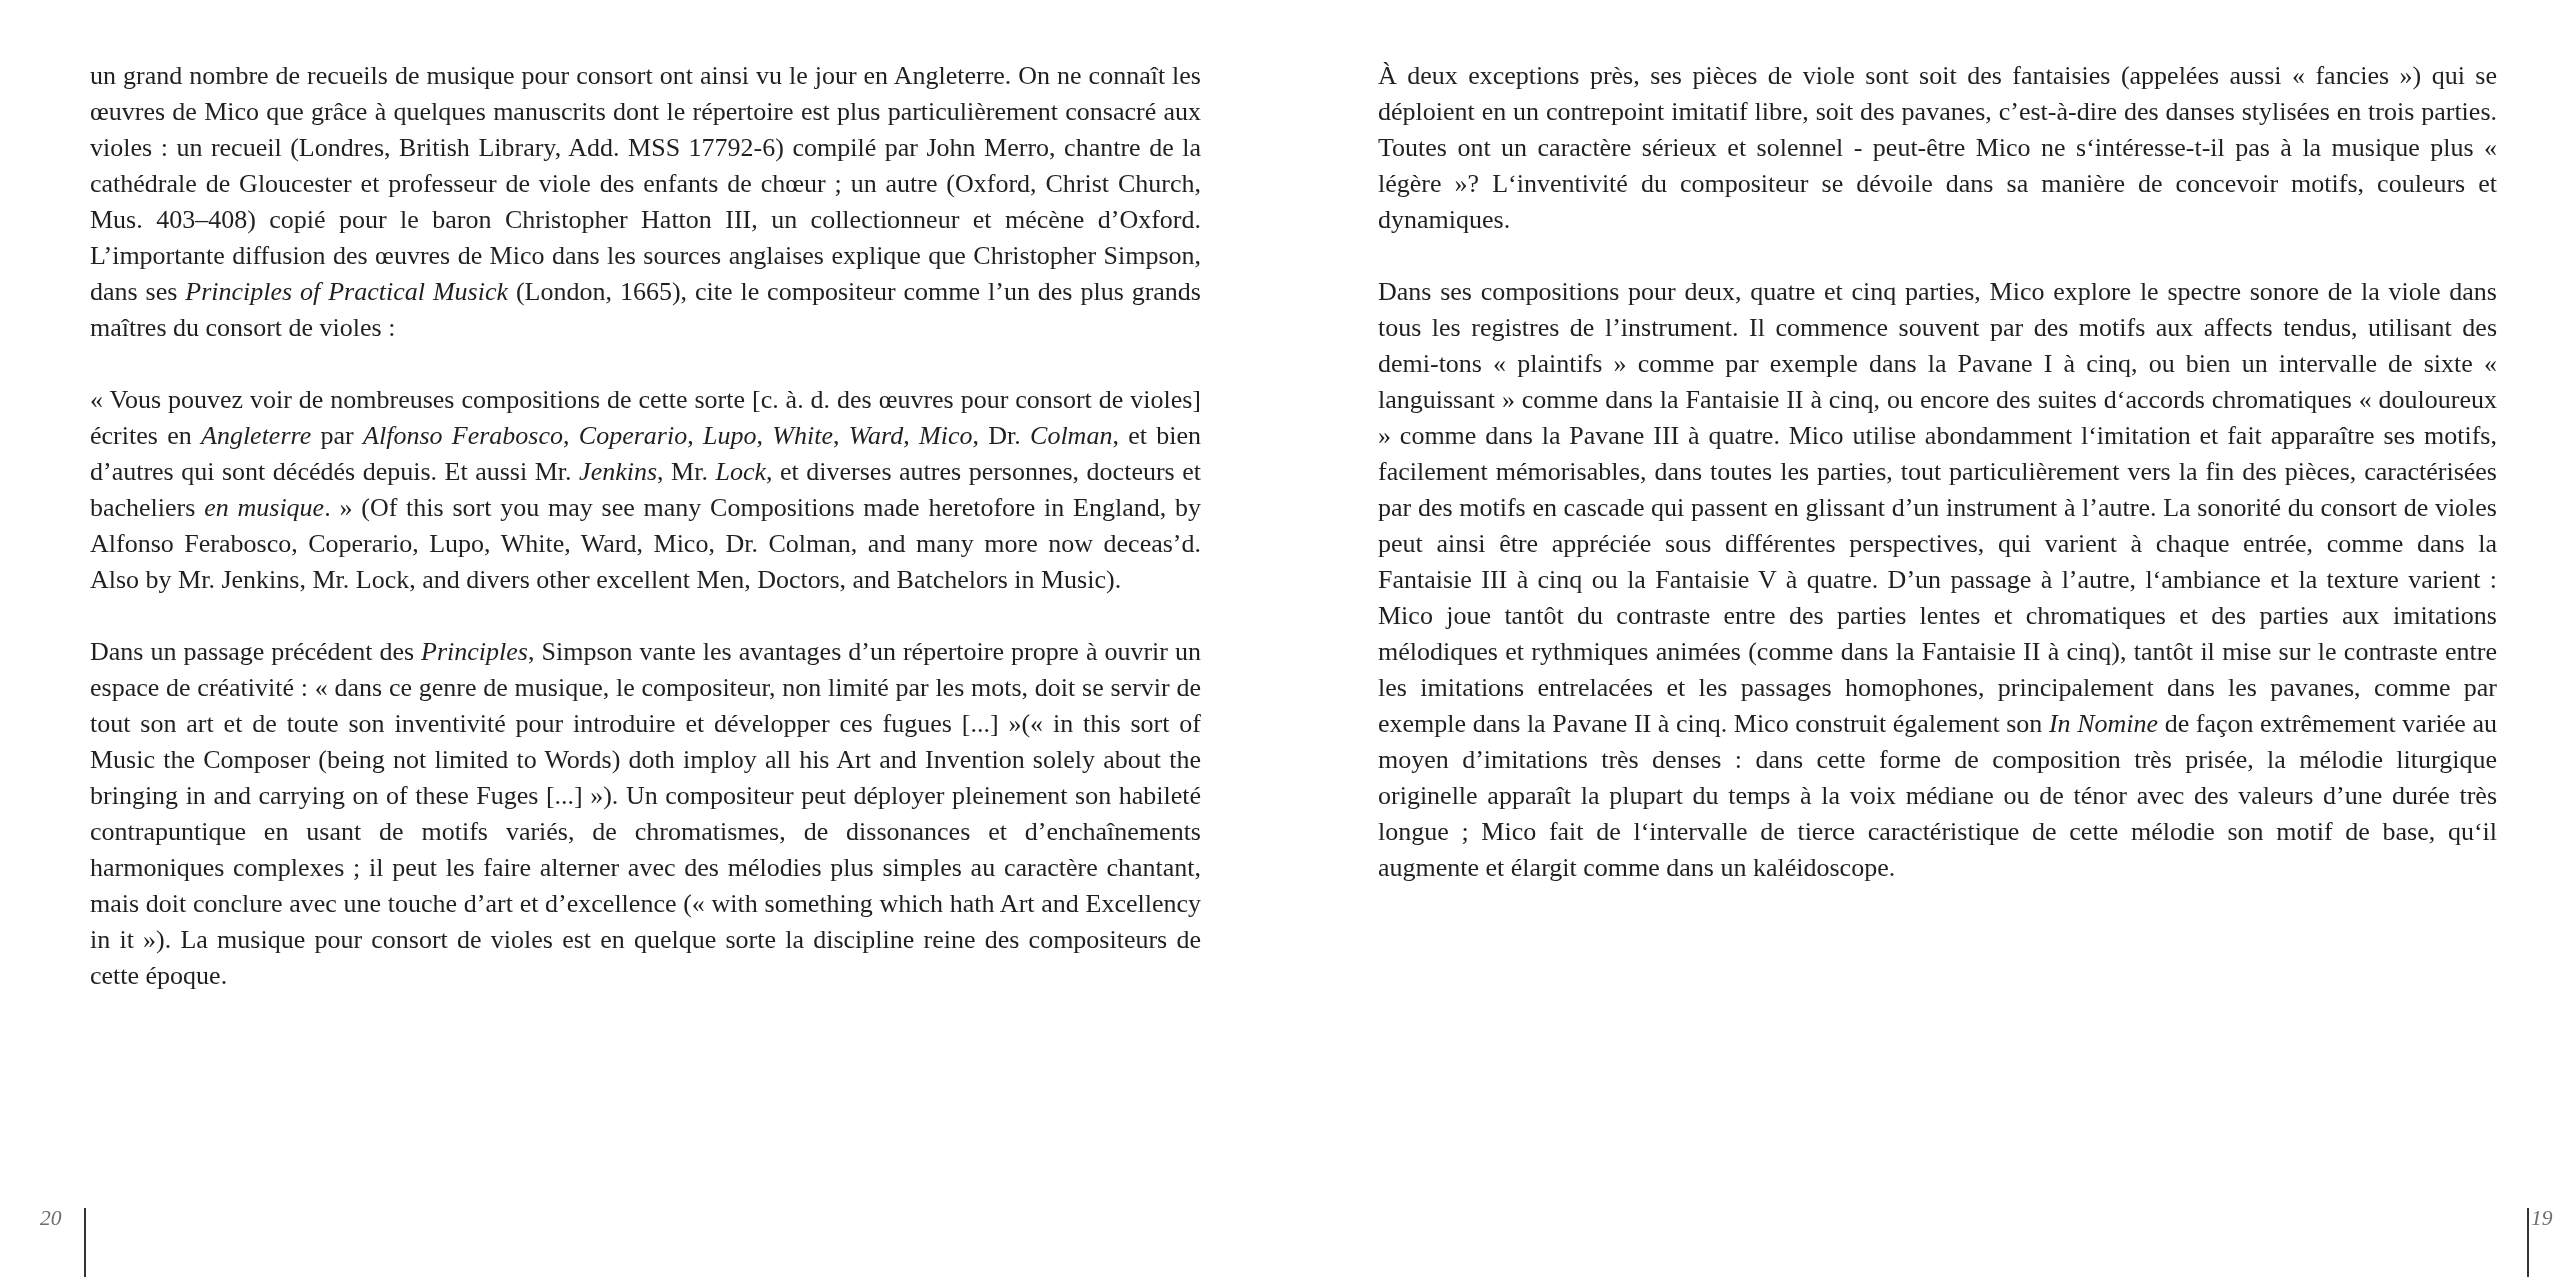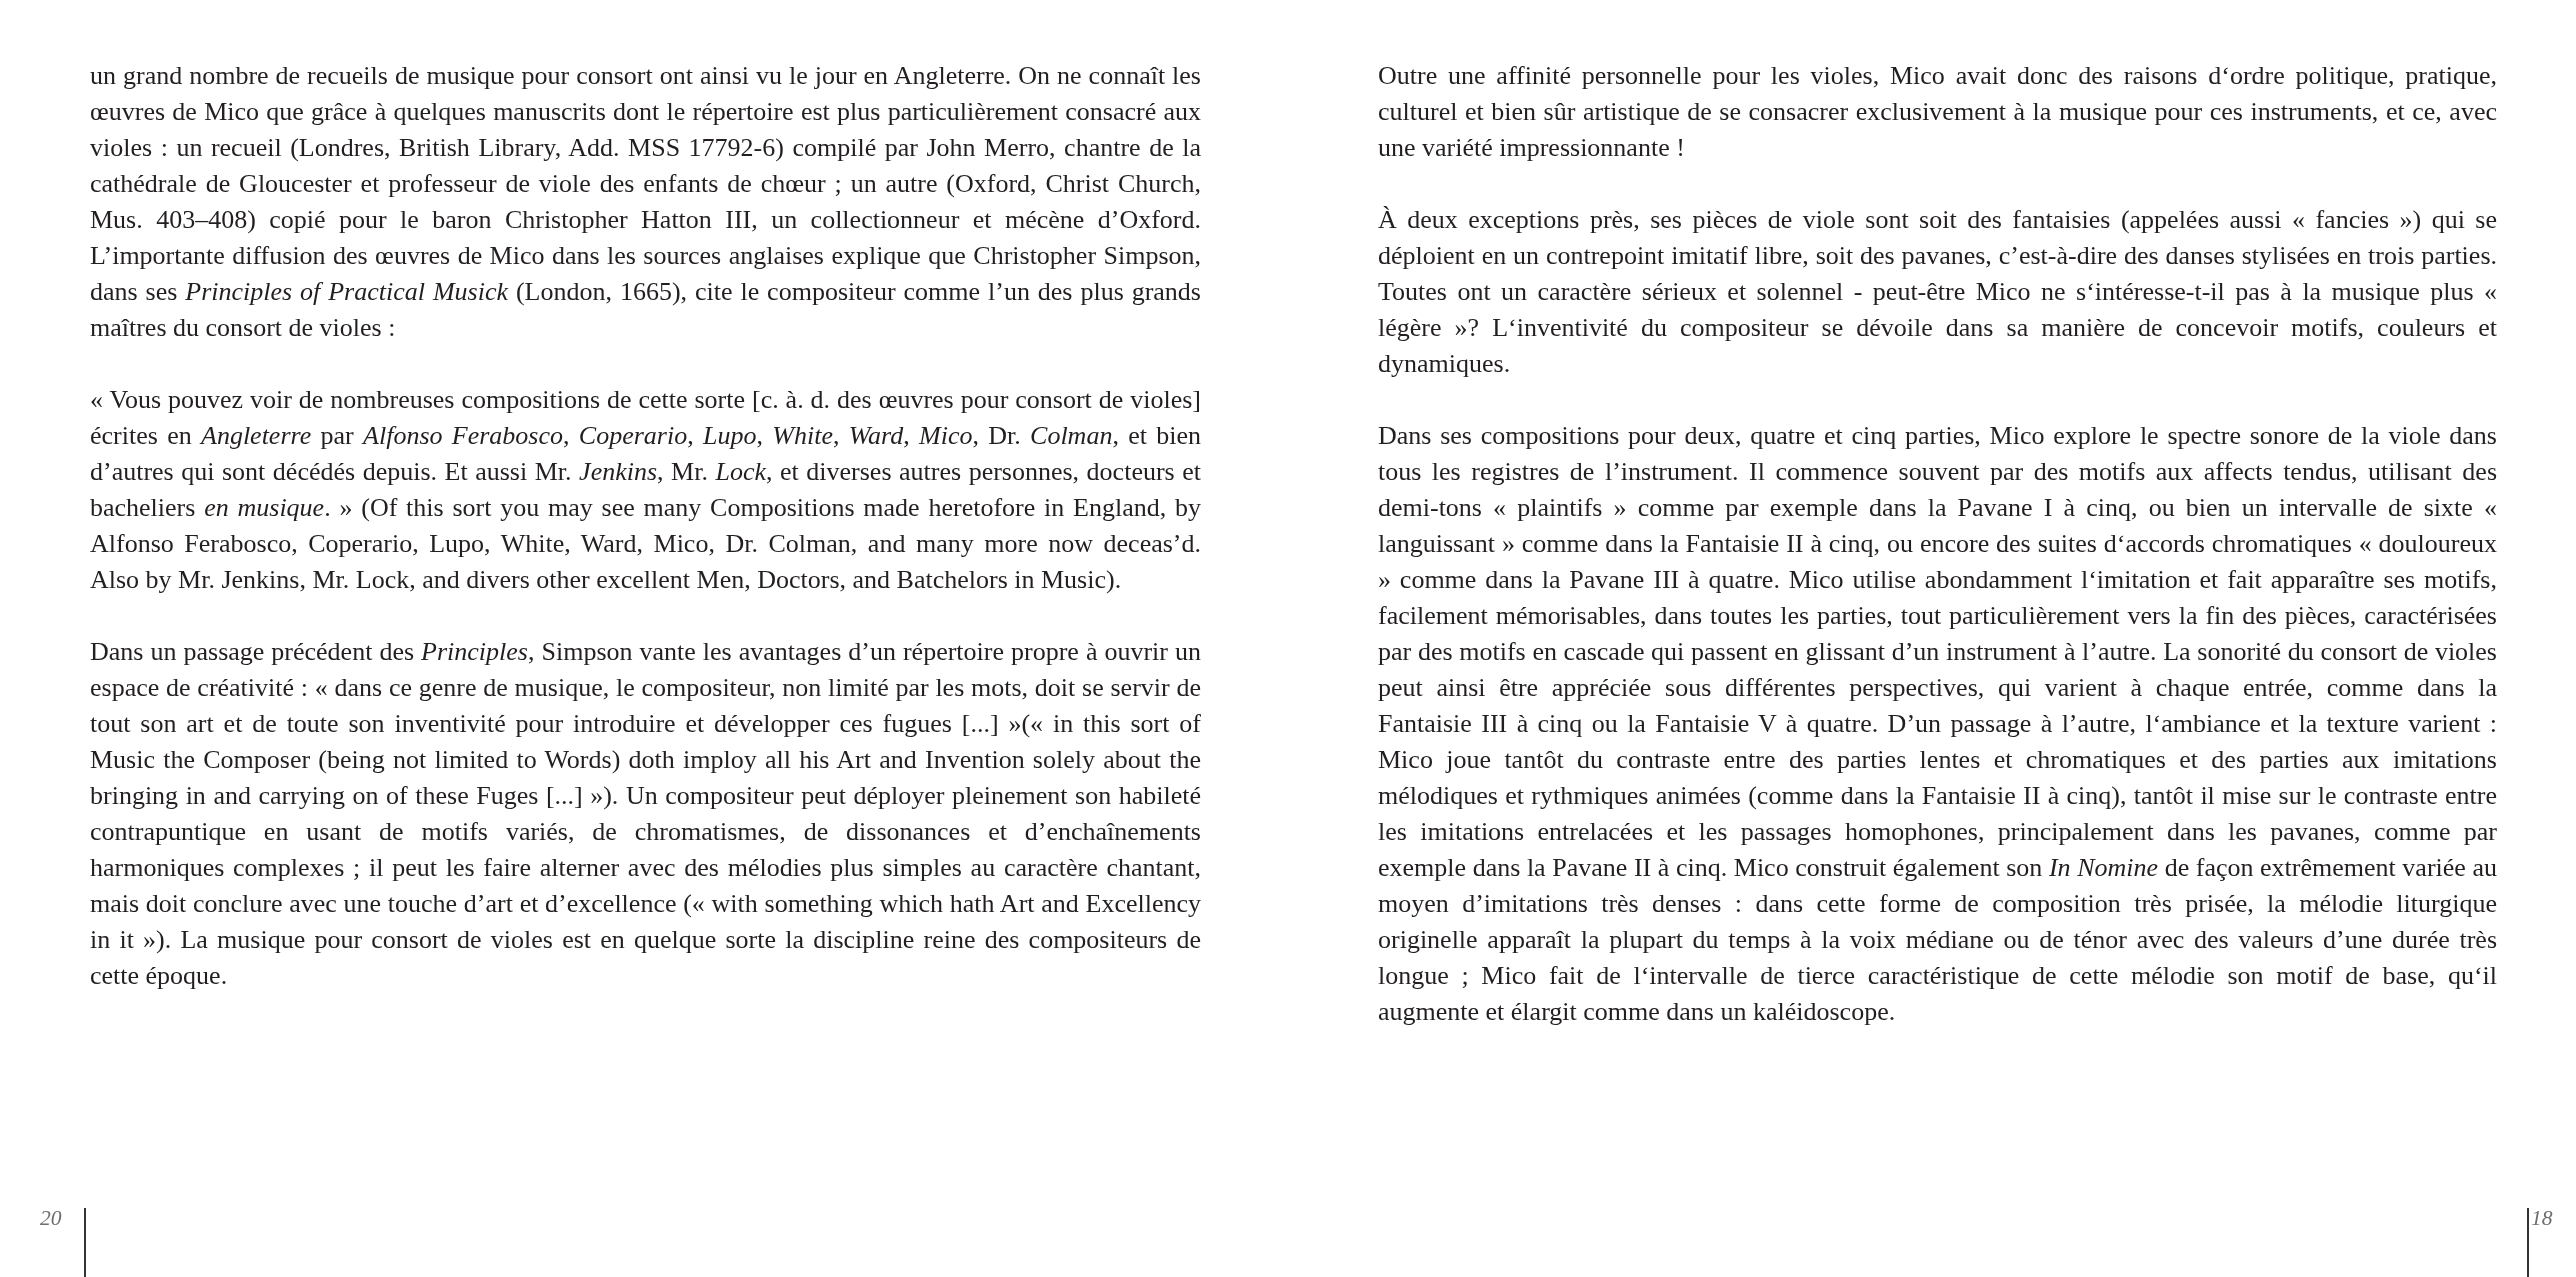--- a/index.html
+++ b/index.html
@@ -51,20 +51,19 @@
     <p>un grand nombre de recueils de musique pour consort ont ainsi vu le jour en Angleterre. On ne connaît les œuvres de Mico que grâce à quelques manuscrits dont le répertoire est plus particulièrement consacré aux violes : un recueil (Londres, British Library, Add. MSS 17792-6) compilé par John Merro, chantre de la cathédrale de Gloucester et professeur de viole des enfants de chœur ; un autre (Oxford, Christ Church, Mus. 403–408) copié pour le baron Christopher Hatton III, un collectionneur et mécène d’Oxford. L’importante diffu­sion des œuvres de Mico dans les sources anglaises explique que Christopher Simpson, dans ses <em>Principles of Practical Musick</em> (London, 1665), cite le compositeur comme l’un des plus grands maîtres du consort de violes :</p>
     <p>« Vous pouvez voir de nombreuses compositions de cette sorte [c. à. d. des œuvres pour consort de violes] écrites en <em>Angleterre</em> par <em>Alfonso Ferabosco</em>, <em>Coperario</em>, <em>Lupo</em>, <em>White</em>, <em>Ward</em>, <em>Mico</em>, Dr. <em>Colman</em>, et bien d’autres qui sont décédés depuis. Et aussi Mr. <em>Jenkins</em>, Mr. <em>Lock</em>, et diverses autres personnes, docteurs et bacheliers <em>en musique</em>. » (Of this sort you may see many Compositions made heretofore in England, by Alfonso Ferabosco, Coperario, Lupo, White, Ward, Mico, Dr. Colman, and many more now deceas’d. Also by Mr. Jenkins, Mr. Lock, and divers other excellent Men, Doctors, and Batchelors in Music).</p>
     <p>Dans un passage précédent des <em>Principles</em>, Simpson vante les avantages d’un répertoire propre à ouvrir un espace de créativité : « dans ce genre de musique, le compositeur, non limité par les mots, doit se servir de tout son art et de toute son inventivité pour introduire et développer ces fugues [...] »(« in this sort of Music the Composer (being not limited to Words) doth imploy all his Art and Invention solely about the bringing in and carrying on of these Fuges [...] »). Un compositeur peut déployer pleinement son habileté contra­puntique en usant de motifs variés, de chromatismes, de dissonances et d’enchaînements harmoniques complexes ; il peut les faire alterner avec des mélodies plus simples au caractère chantant, mais doit conclure avec une touche d’art et d’excellence (« with something which hath Art and Excellency in it »). La musique pour consort de violes est en quelque sorte la discipline reine des compositeurs de cette époque.</p>
   </div>
   <span class="folio">20</span>
   <div class="rule"></div>
 </div>
 
 <div class="page page-right">
   <div class="col">
-    <p>Outre une affinité personnelle pour les violes, Mico avait donc des raisons d‘ordre poli­tique, pratique, culturel et bien sûr artistique de se consacrer exclusivement à la musique pour ces instruments, et ce, avec une variété impressionnante !</p>
     <p>À deux exceptions près, ses pièces de viole sont soit des fantaisies (appelées aussi « fancies ») qui se déploient en un contrepoint imitatif libre, soit des pavanes, c’est-à-dire des danses stylisées en trois parties. Toutes ont un caractère sérieux et solennel - peut-être Mico ne s‘intéresse-t-il pas à la musique plus « légère »? L‘inventivité du compositeur se dévoile dans sa manière de concevoir motifs, couleurs et dynamiques.</p>
     <p>Dans ses compositions pour deux, quatre et cinq parties, Mico explore le spectre sonore de la viole dans tous les registres de l’instrument. Il commence souvent par des motifs aux affects tendus, utilisant des demi-tons « plaintifs » comme par exemple dans la Pavane I à cinq, ou bien un intervalle de sixte « languissant » comme dans la Fantaisie II à cinq, ou encore des suites d‘accords chromatiques « douloureux » comme dans la Pavane III à quatre. Mico utilise abondamment l‘imitation et fait apparaître ses motifs, facilement mémorisables, dans toutes les parties, tout particulièrement vers la fin des pièces, caractérisées par des motifs en cascade qui passent en glissant d’un instrument à l’autre. La sonorité du consort de violes peut ainsi être appréciée sous différentes perspectives, qui varient à chaque entrée, comme dans la Fantaisie III à cinq ou la Fantaisie V à quatre. D’un passage à l’autre, l‘ambiance et la texture varient : Mico joue tantôt du contraste entre des parties lentes et chromatiques et des parties aux imitations mélodiques et ryth­miques animées (comme dans la Fantaisie II à cinq), tantôt il mise sur le contraste entre les imitations entrelacées et les passages homophones, principalement dans les pavanes, comme par exemple dans la Pavane II à cinq. Mico construit également son <em>In Nomine</em> de façon extrêmement variée au moyen d’imitations très denses : dans cette forme de com­position très prisée, la mélodie liturgique originelle apparaît la plupart du temps à la voix médiane ou de ténor avec des valeurs d’une durée très longue ; Mico fait de l‘intervalle de tierce caractéristique de cette mélodie son motif de base, qu‘il augmente et élargit comme dans un kaléidoscope.</p>
   </div>
   <div class="rule"></div>
-  <span class="folio">18</span>
+  <span class="folio">19</span>
 </div>
 
 
 </body></html>

